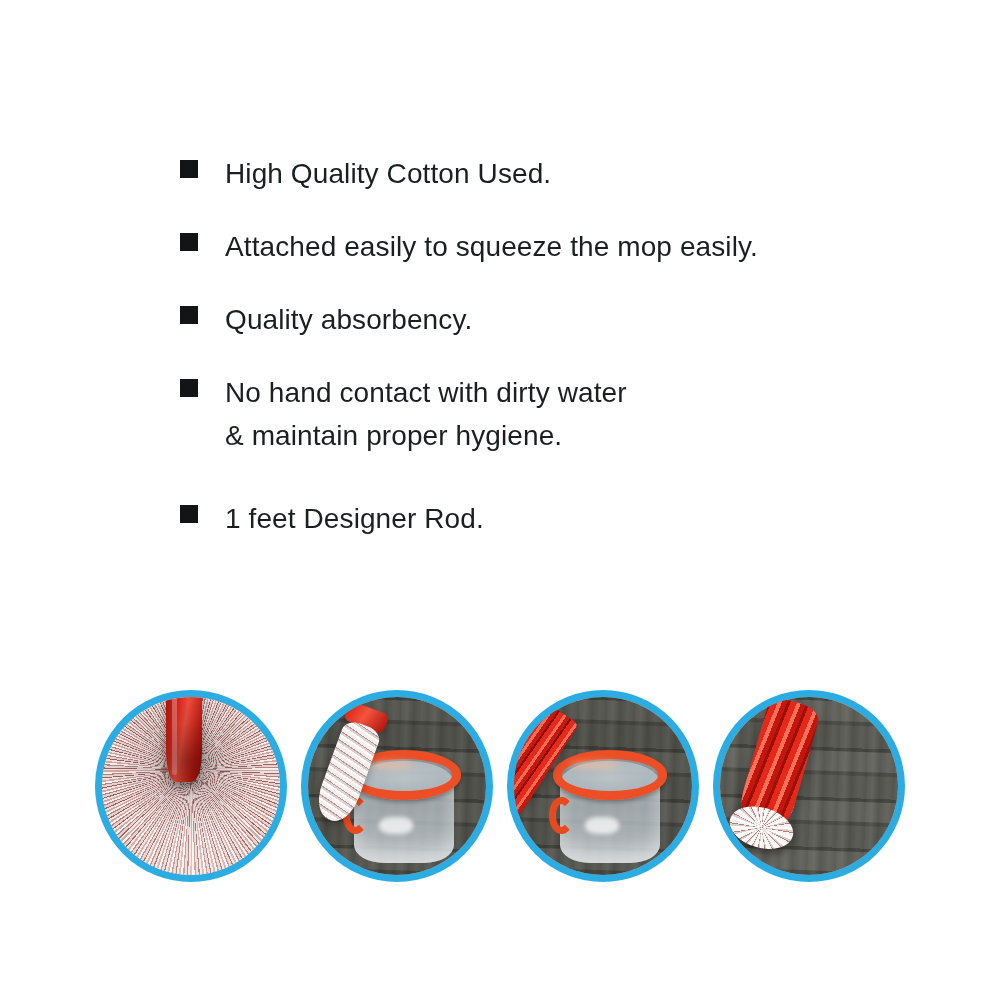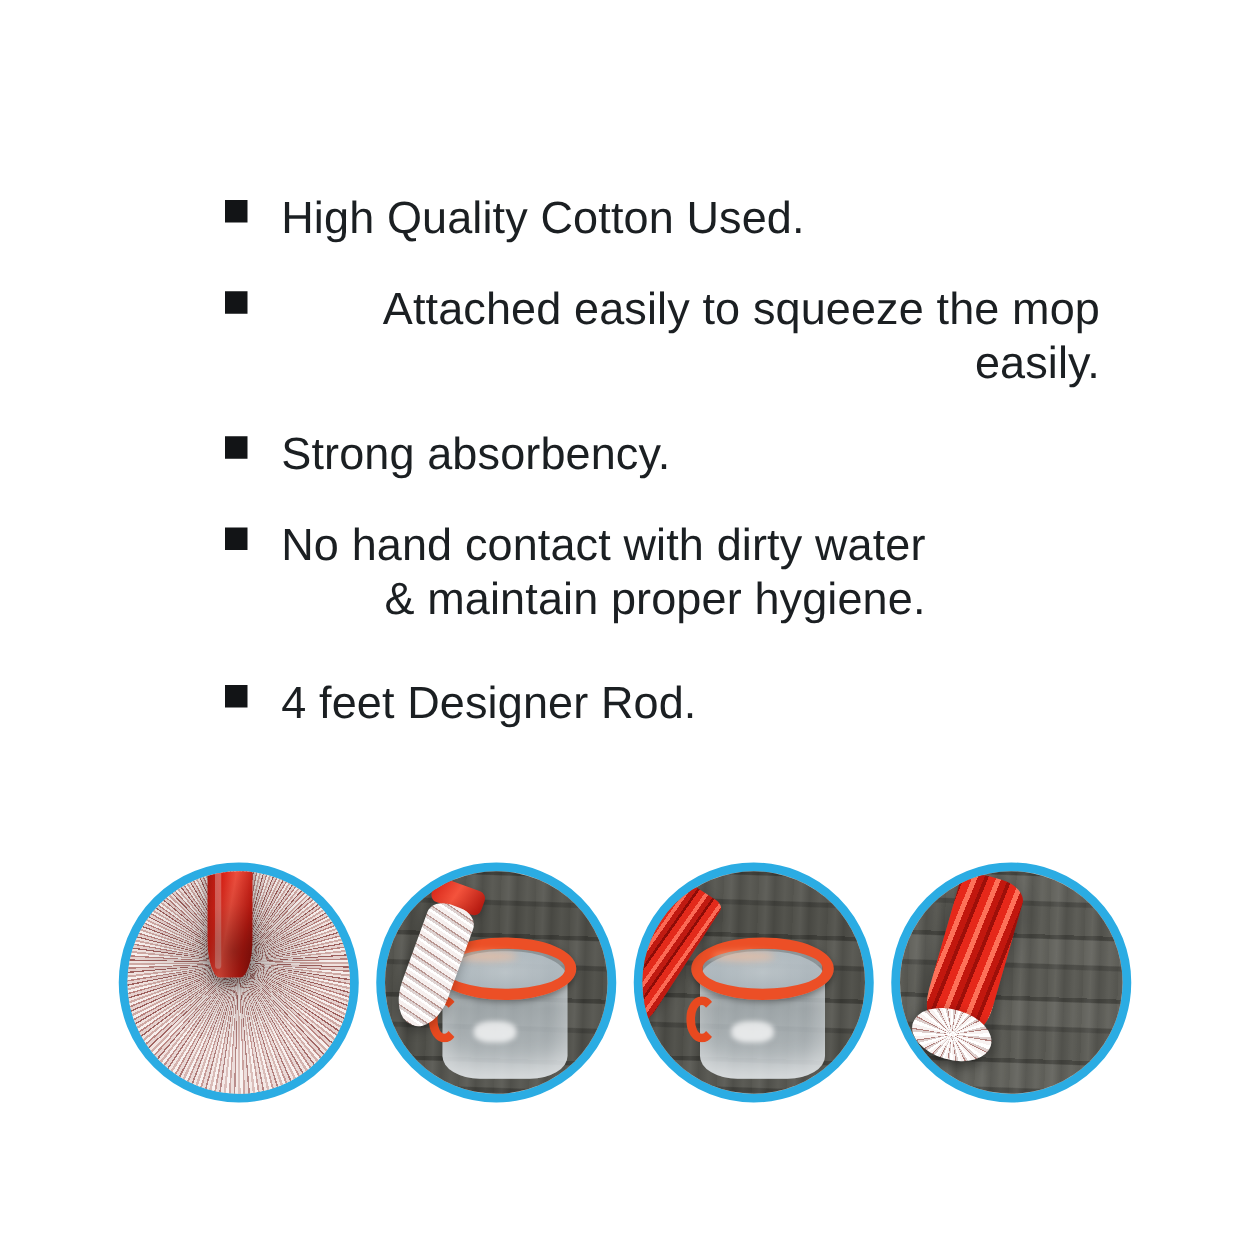--- a/index.html
+++ b/index.html
@@ -33,27 +33,26 @@
   }
   .bullet-square {
     flex: 0 0 auto;
     width: 18px;
     height: 18px;
     background: #121416;
     margin-top: 8px;
     margin-right: 27px;
   }
   .feature-text {
-    font-size: 36px;
+    font-size: 28px;
     line-height: 43px;
     color: #1b1f22;
     letter-spacing: 0.1px;
     white-space: pre-line;
     font-weight: 400;
-    text-align: right;
   }
 
   
   #thumb-strip {
     position: absolute;
     left: 95px;
     top: 690px;
     width: 810px;
     height: 196px;
     display: flex;
@@ -335,33 +334,33 @@
     </div>
 
     <div class="feature-item">
       <span class="bullet-square"></span>
       <span class="feature-text">Attached easily to squeeze the mop easily.</span>
     </div>
 
 
     <div class="feature-item">
       <span class="bullet-square"></span>
-      <span class="feature-text">Strong absorbency.</span>
+      <span class="feature-text">Quality absorbency.</span>
     </div>
 
 
     <div class="feature-item tall">
       <span class="bullet-square"></span>
       <span class="feature-text">No hand contact with dirty water
 &amp; maintain proper hygiene.</span>
     </div>
 
     <div class="feature-item">
       <span class="bullet-square"></span>
-      <span class="feature-text">4 feet Designer Rod.</span>
+      <span class="feature-text">1 feet Designer Rod.</span>
     </div>
 
   </div>
 
   <div id="thumb-strip">
 
     <div class="thumb">
       <div class="scene">
         <div class="mop-fiber-disc"></div>
         <div class="rod-vertical"></div>

